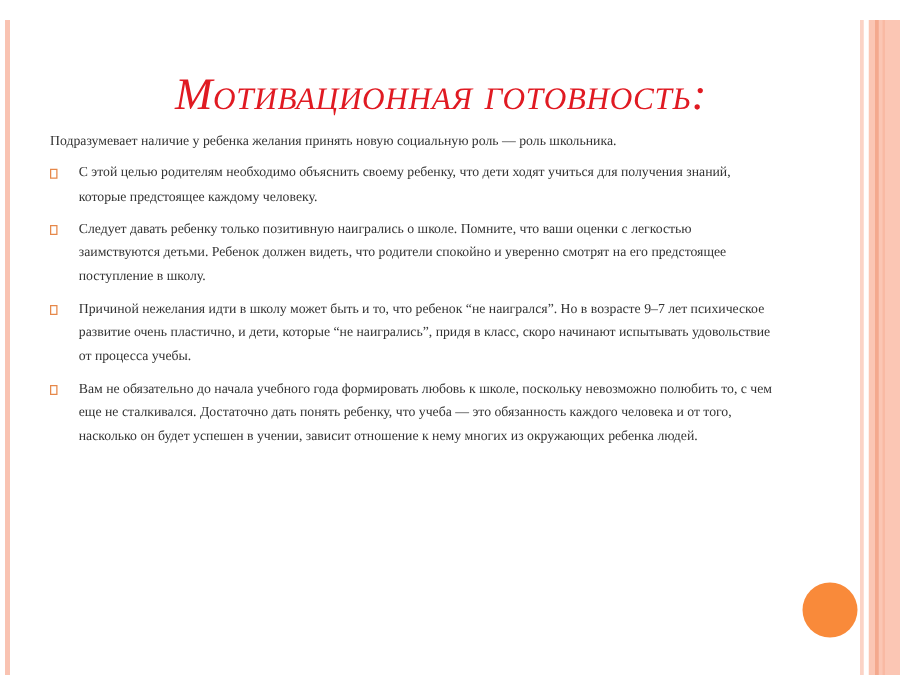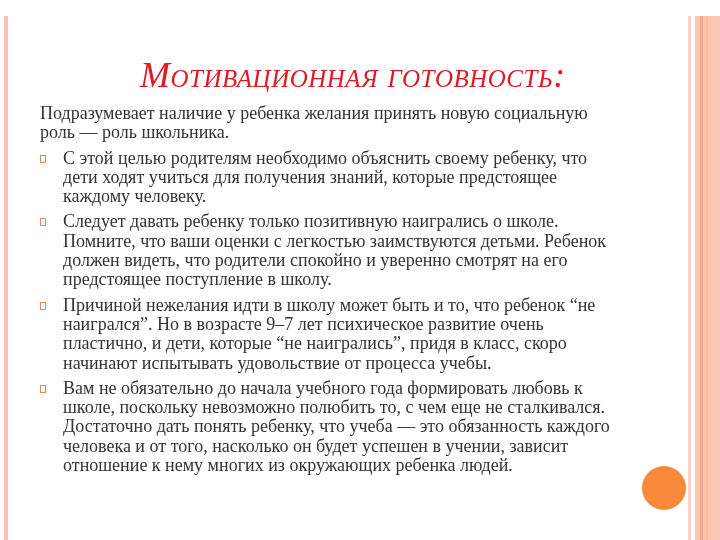--- a/index.html
+++ b/index.html
@@ -24,21 +24,21 @@
   }
   .title {
     position: absolute; left: 140px; top: 38px; width: 400px;
     font-family: "Liberation Serif", "DejaVu Serif", serif;
     font-style: italic; font-variant: small-caps;
     font-size: 36px; color: #e01a22; letter-spacing: 0.5px;
     white-space: nowrap;
   }
   .content {
     position: absolute; left: 40px; top: 88px; width: 580px;
-    font-size: 18px; line-height: 19.3px; color: #333333;
+    font-size: 11px; line-height: 19.3px; color: #333333;
   }
   .intro { margin: 0 0 6px 0; }
   .bullet { position: relative; padding-left: 23px; margin: 0 0 6px 0; }
   .bullet-icon {
     position: absolute; left: 0; top: 6px; width: 6px; height: 8px;
     border: 1px solid #e6884a; box-sizing: border-box;
   }
 </style>
 </head>
 <body>

